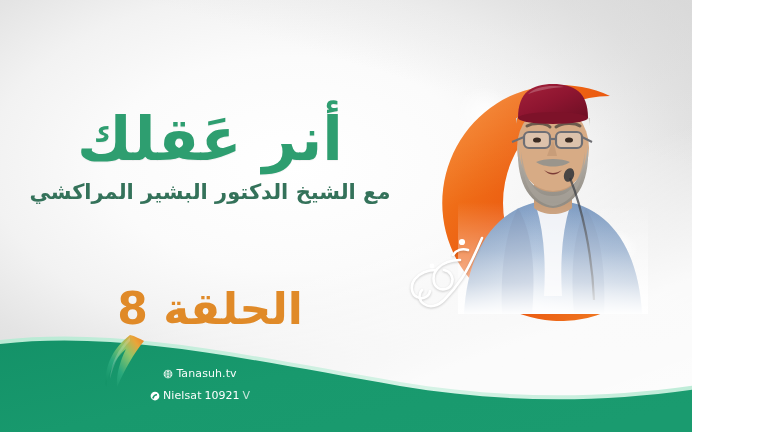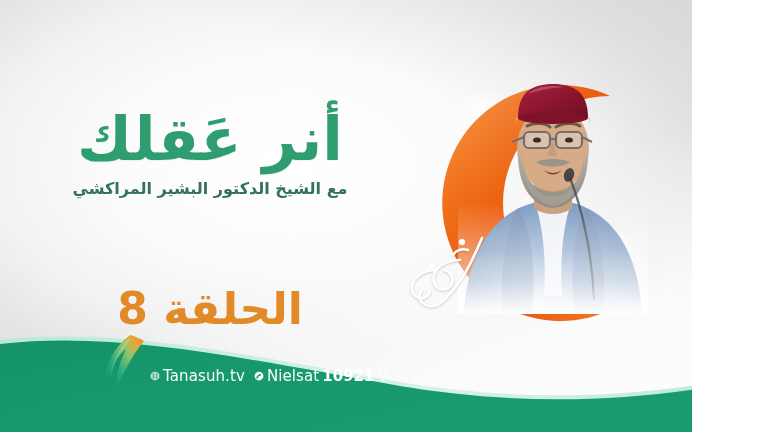--- a/index.html
+++ b/index.html
@@ -79,21 +79,21 @@
     font-size: 60px;
     font-weight: bold;
     color: #2e9e70;
     letter-spacing: 0px;
     line-height: 1.05;
     margin: 0;
     text-shadow: 0 1px 1px rgba(0,0,0,0.05);
   }
   #title-sub {
     margin: 8px 0 0 0;
-    font-size: 16px;
+    font-size: 21px;
     font-weight: bold;
     color: #34725a;
     line-height: 1.3;
   }
   #episode {
     position: absolute;
     left: 0;
     top: 236px;
     width: 420px;
     text-align: center;
@@ -114,33 +114,34 @@
     height: 120px;
   }
   #wave svg { display: block; width: 100%; height: 100%; }
 
   
   #footer-info {
     position: absolute;
     left: 150px;
     top: 367px;
     display: flex;
-    align-items: flex-start;
+    align-items: center;
     gap: 9px;
     color: #ffffff;
-    font-size: 15px;
+    font-size: 11px;
     white-space: nowrap;
+    flex-direction: column;
   }
   .finfo {
     display: flex;
     align-items: center;
     gap: 3px;
   }
   .finfo .label { letter-spacing: 0.1px; opacity: 0.97; }
-  .finfo .freq { font-weight: bold; }
+  .finfo .freq { font-weight: normal; }
   .finfo .pol { opacity: 0.75; }
   .mini-icon { width: 10px; height: 10px; display: block; }
 
   
   #brand-mark {
     position: absolute;
     left: 100px;
     top: 333px;
     width: 50px;
     height: 58px;

